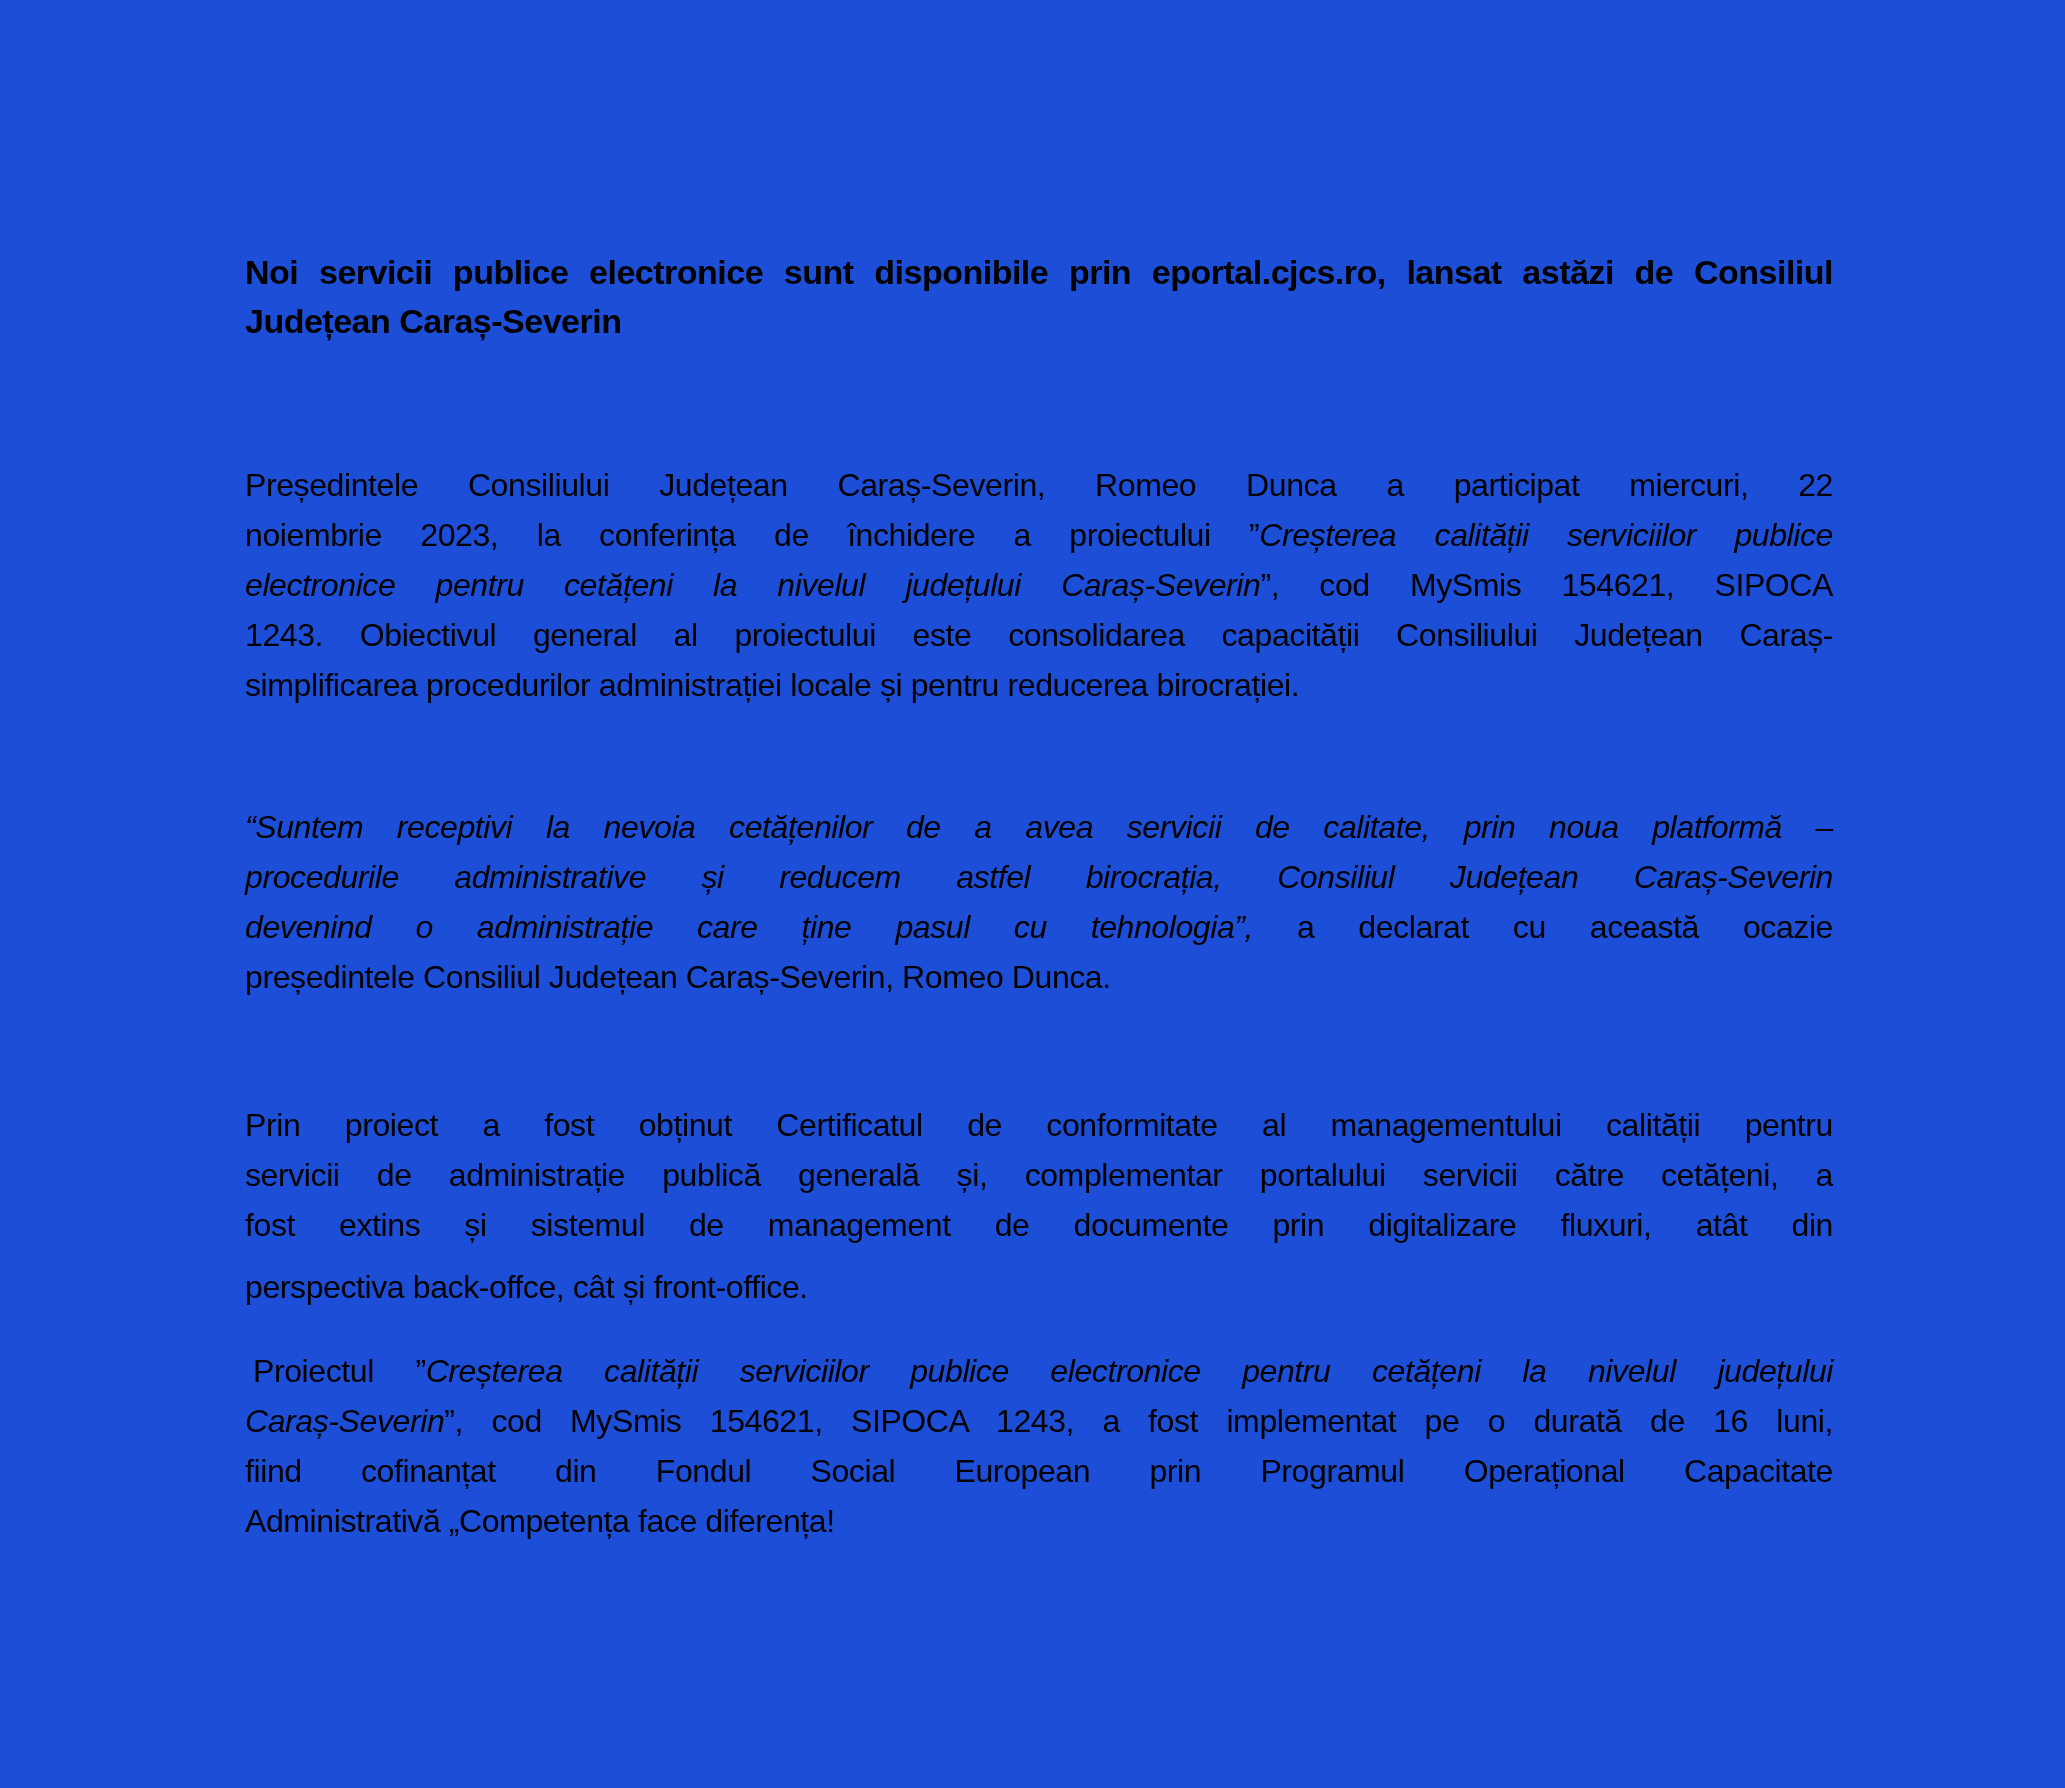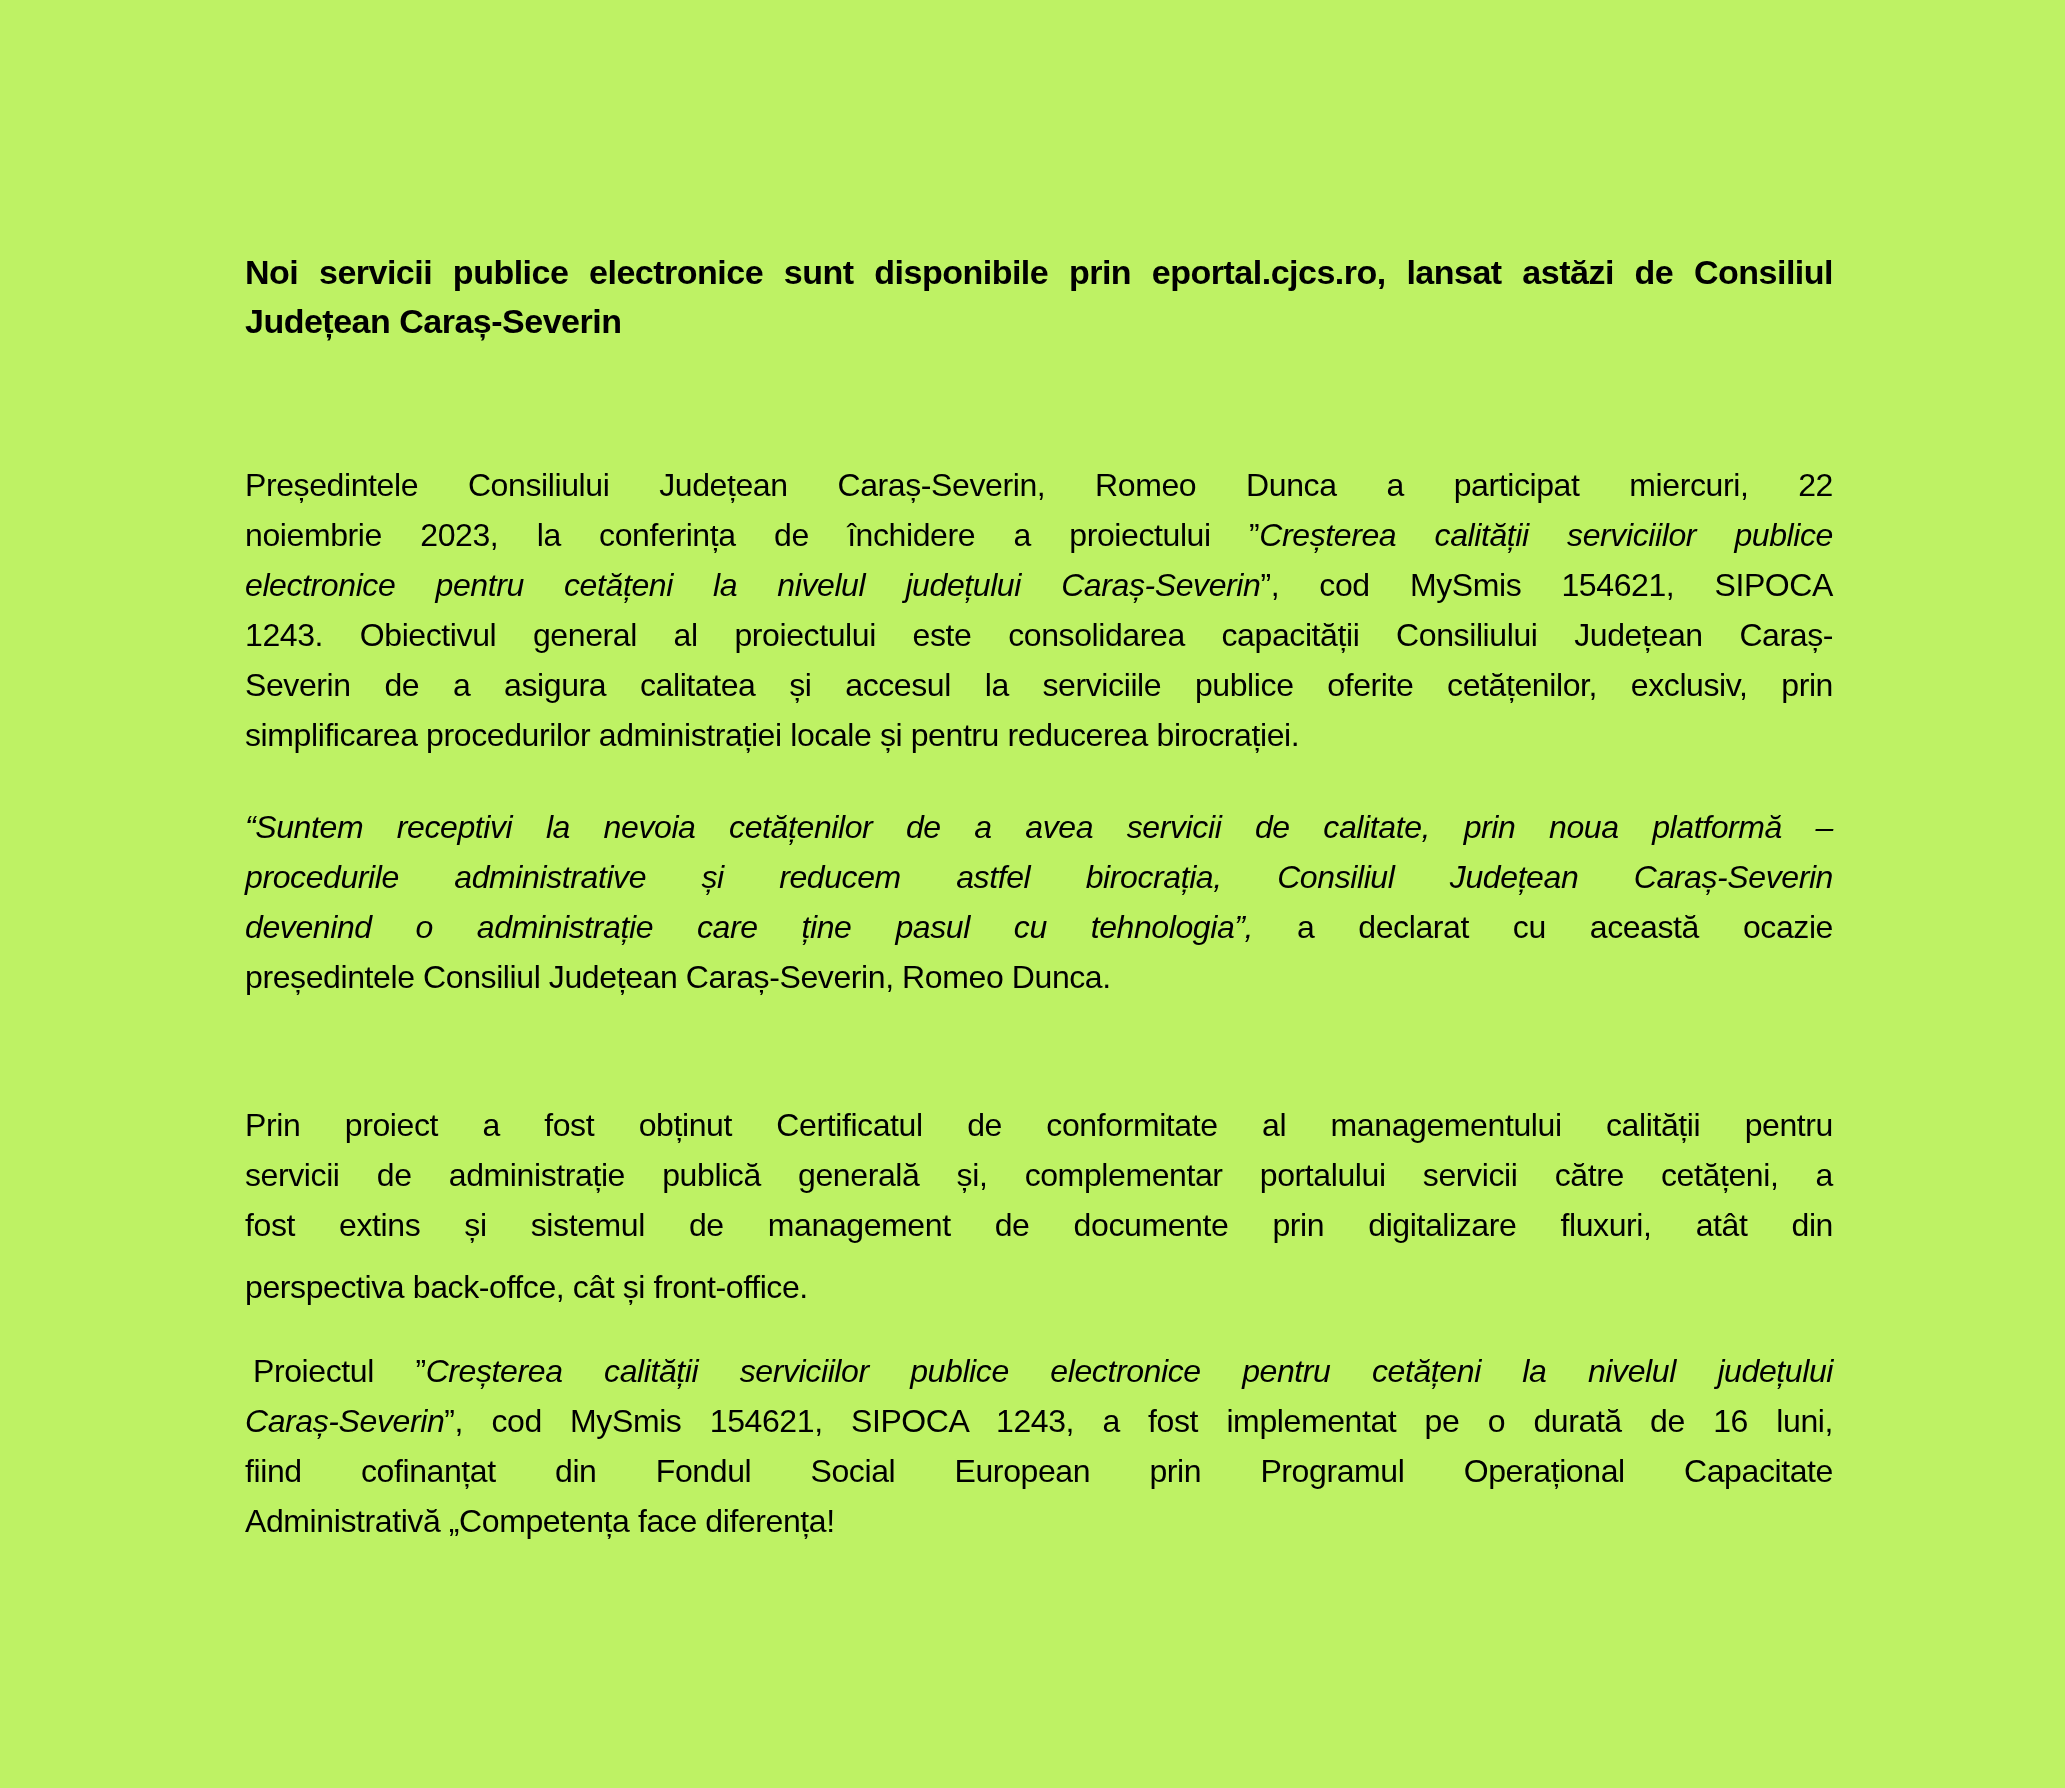--- a/index.html
+++ b/index.html
@@ -12,21 +12,21 @@
     height: 1788px;
     position: relative;
     overflow: hidden;
     color: #000000;
     font-family: "Liberation Sans", "DejaVu Sans", sans-serif;
   }
   .page {
     position: absolute;
     left: 0; top: 0;
     width: 2066px; height: 1788px;
-    background: #bef264;
+    background: #1d4ed8;
   }
   .block {
     position: absolute;
     left: 245px;
     width: 1588px;
   }
   .line {
     display: block;
     white-space: nowrap;
     text-align: justify;
@@ -57,21 +57,20 @@
   <div class="block title" style="top:248px;">
     <span class="line" style="white-space: normal;"><span class="">Noi servicii publice electronice sunt disponibile prin eportal.cjcs.ro, lansat astăzi de Consiliul</span></span>
     <span class="line last" style="white-space: normal;"><span class="">Județean Caraș-Severin</span></span>
   </div>
 
   <div class="block body" style="top:460px;">
     <span class="line" style="white-space: normal;"><span class="">Președintele Consiliului Județean Caraș-Severin, Romeo Dunca a participat miercuri, 22</span></span>
     <span class="line" style="white-space: normal;"><span class="">noiembrie 2023, la conferința de închidere a proiectului ”</span><span class="it">Creșterea calității serviciilor publice</span></span>
     <span class="line" style="white-space: normal;"><span class="it">electronice pentru cetățeni la nivelul județului Caraș-Severin</span><span class="">”, cod MySmis 154621, SIPOCA</span></span>
     <span class="line" style="white-space: normal;"><span class="">1243. Obiectivul general al proiectului este consolidarea capacității Consiliului Județean Caraș-</span></span>
-    <span class="line" style="white-space: normal;"><span class="">Severin de a asigura calitatea și accesul la serviciile publice oferite cetățenilor, exclusiv, prin</span></span>
     <span class="line last" style="white-space: normal;"><span class="">simplificarea procedurilor administrației locale și pentru reducerea birocrației.</span></span>
   </div>
 
   <div class="block body" style="top:802px;">
     <span class="line" style="white-space: normal;"><span class="it">“Suntem receptivi la nevoia cetățenilor de a avea servicii de calitate, prin noua platformă –</span></span>
     <span class="line" style="white-space: normal;"><span class="it">procedurile administrative și  reducem astfel birocrația, Consiliul Județean Caraș-Severin</span></span>
     <span class="line" style="white-space: normal;"><span class="it">devenind o administrație care ține pasul cu tehnologia”,</span><span class=""> a declarat cu această ocazie</span></span>
     <span class="line last" style="white-space: normal;"><span class="">președintele Consiliul Județean Caraș-Severin, Romeo Dunca.</span></span>
   </div>
 

